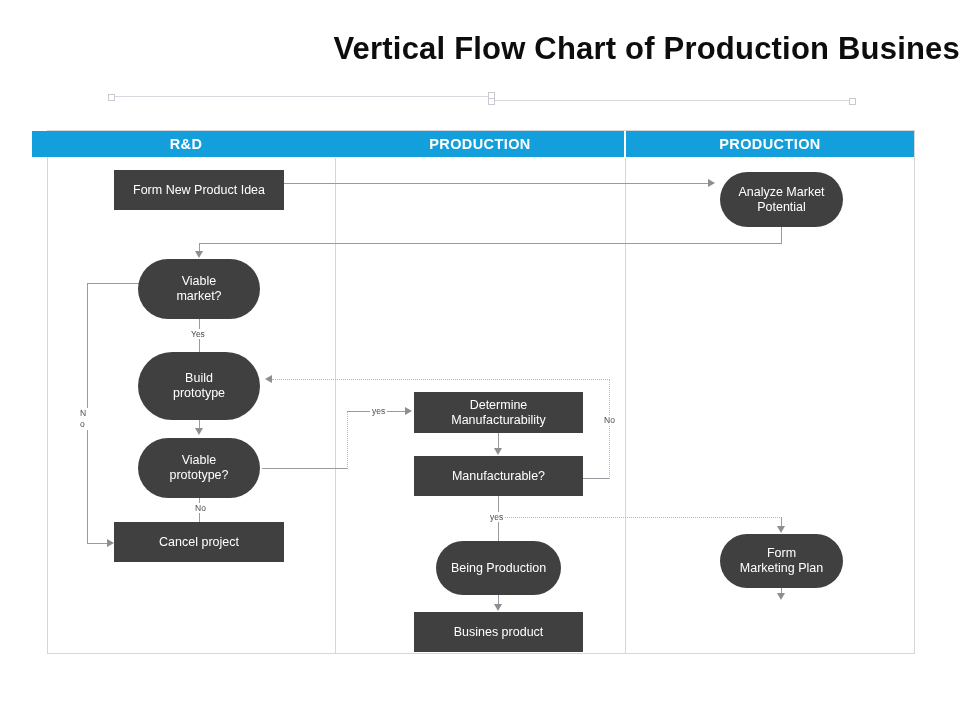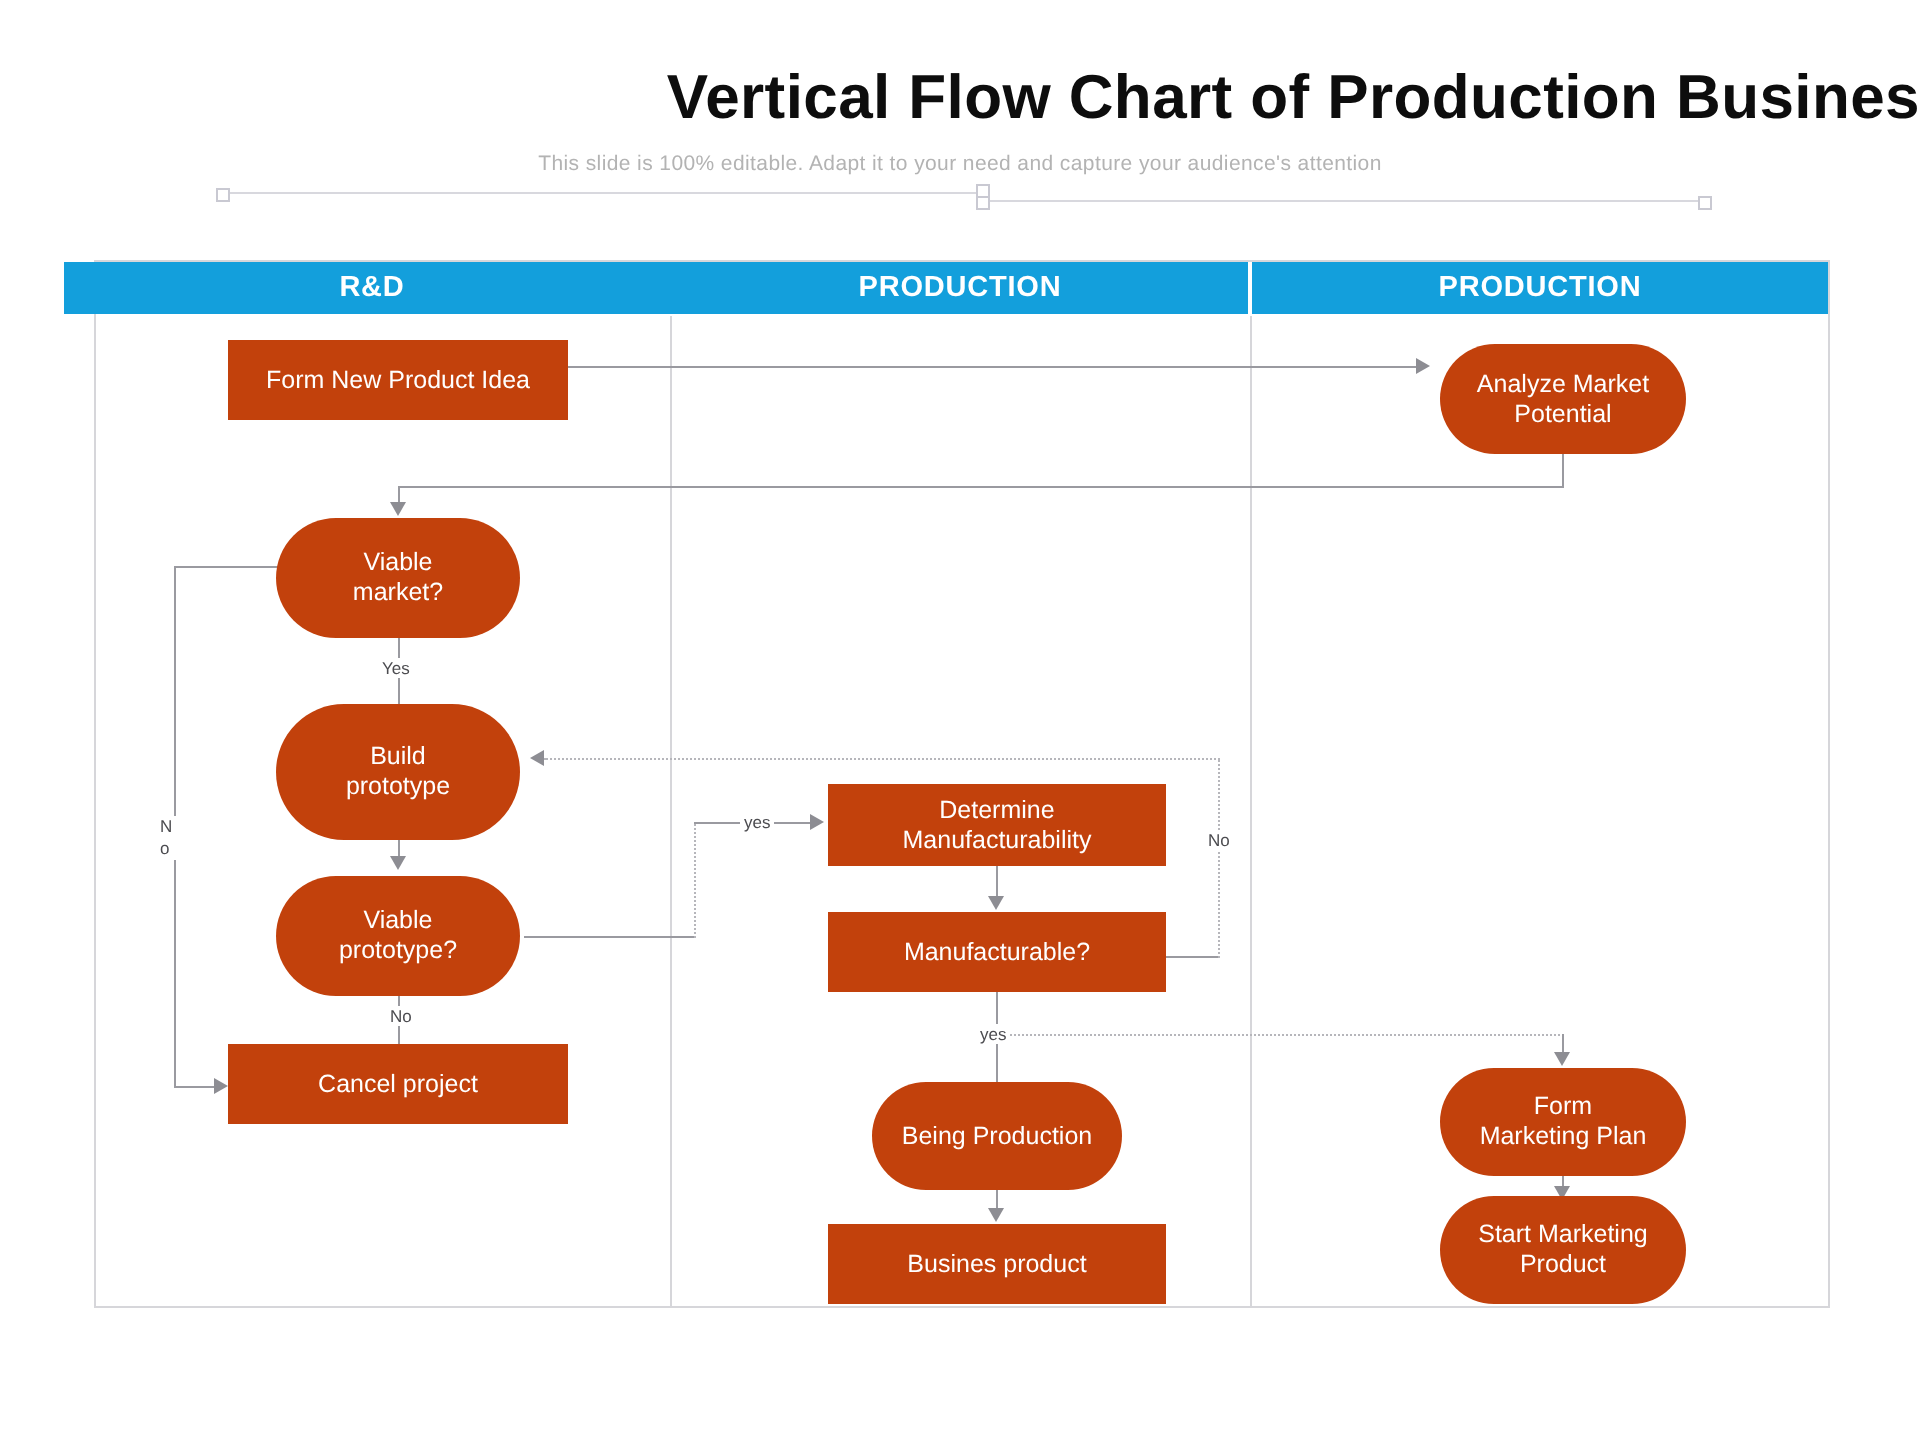--- a/index.html
+++ b/index.html
@@ -48,21 +48,21 @@
     color:#ffffff;
     font-size:14.5px;font-weight:700;
     display:flex;align-items:center;justify-content:center;
     letter-spacing:.4px;
     box-sizing:border-box;
   }
 
   
   .node{
     position:absolute;
-    background:#c2410c;
+    background:#404040;
     color:#ffffff;
     display:flex;align-items:center;justify-content:center;
     text-align:center;
     font-size:12.5px;
     line-height:15px;
     box-sizing:border-box;
     padding:2px 6px;
   }
   .node.rect{border-radius:0;}
   .node.round{border-radius:34px;}
@@ -89,21 +89,20 @@
     line-height:10px;
   }
   .elabel.stack{white-space:normal;width:8px;text-align:left;line-height:11px;}
 </style>
 </head>
 <body>
 
 <div id="stage">
 
   <div class="title">Vertical Flow Chart of Production Busines</div>
-  <div class="subtitle">This slide is 100% editable. Adapt it to your need and capture your audience's attention</div>
 
   <div class="deco-line" style="left:113px;top:96px;width:378px;"></div>
   <div class="deco-line" style="left:494px;top:100px;width:358px;"></div>
   <div class="deco-sq" style="left:108px;top:94px;"></div>
   <div class="deco-sq" style="left:488px;top:92px;"></div>
   <div class="deco-sq" style="left:488px;top:98px;"></div>
   <div class="deco-sq" style="left:849px;top:98px;"></div>
 
   <div class="frame"></div>
   <div class="col-divider" style="left:335px;top:158px;height:495px;"></div>
@@ -214,18 +213,14 @@
   <div class="node round" style="left:720px;top:172px;width:123px;height:55px;">
     <span style="white-space:pre-line">Analyze Market
 Potential</span>
   </div>
 
   <div class="node round" style="left:720px;top:534px;width:123px;height:54px;">
     <span style="white-space:pre-line">Form
 Marketing Plan</span>
   </div>
 
-  <div class="node round" style="left:720px;top:598px;width:123px;height:54px;">
-    <span style="white-space:pre-line">Start Marketing
-Product</span>
-  </div>
 
 </div>
 
 </body></html>

